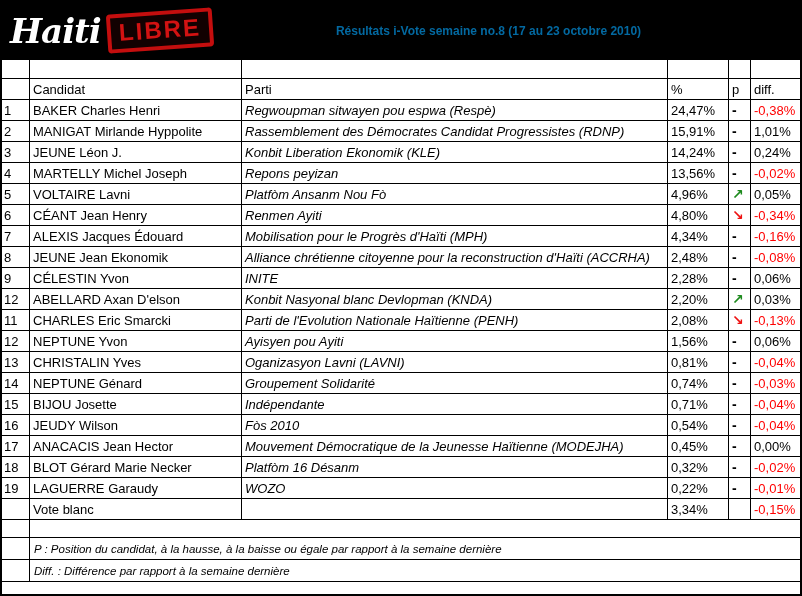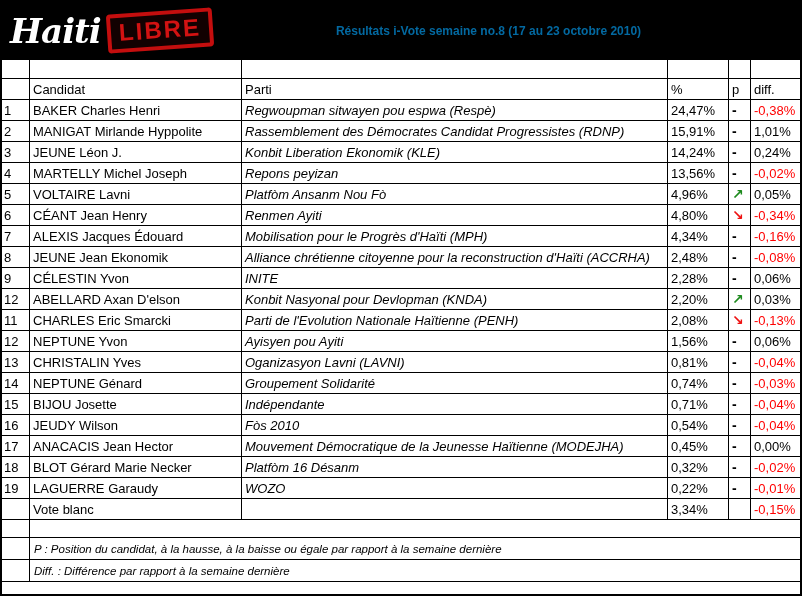--- a/index.html
+++ b/index.html
@@ -189,21 +189,21 @@
           <td class="c-rank">9</td>
           <td class="c-name">CÉLESTIN Yvon</td>
           <td class="c-party">INITE</td>
           <td class="c-pct">2,28%</td>
           <td class="c-p"><span class="p-equal">-</span></td>
           <td class="c-diff">0,06%</td>
         </tr>
         <tr>
           <td class="c-rank">12</td>
           <td class="c-name">ABELLARD Axan D'elson</td>
-          <td class="c-party">Konbit Nasyonal pour Devlopman (KNDA)</td>
+          <td class="c-party">Konbit Nasyonal blanc Devlopman (KNDA)</td>
           <td class="c-pct">2,20%</td>
           <td class="c-p"><span class="p-up">↗</span></td>
           <td class="c-diff">0,03%</td>
         </tr>
         <tr>
           <td class="c-rank">11</td>
           <td class="c-name">CHARLES Eric Smarcki</td>
           <td class="c-party">Parti de l'Evolution Nationale Haïtienne (PENH)</td>
           <td class="c-pct">2,08%</td>
           <td class="c-p"><span class="p-down">↘</span></td>

